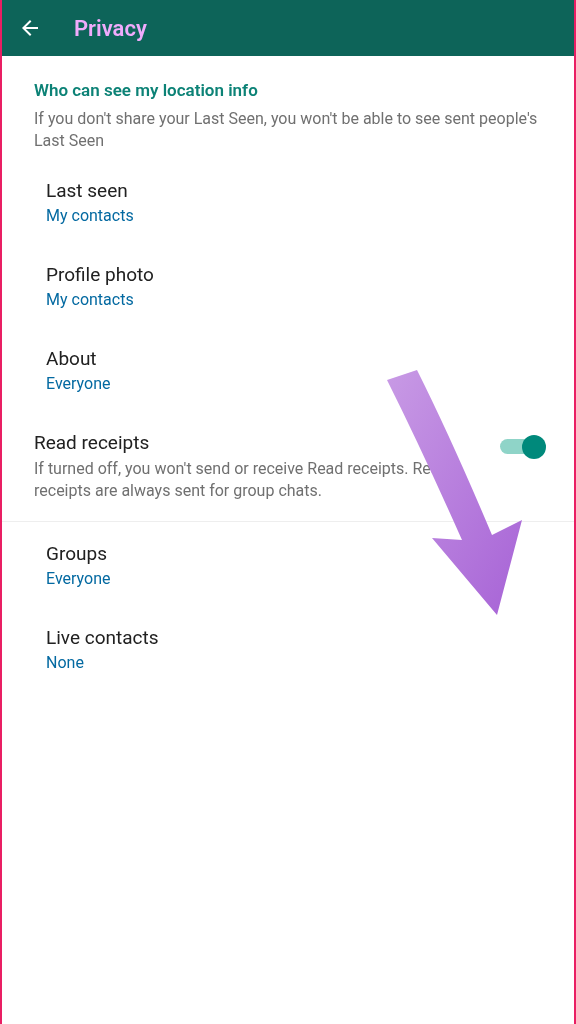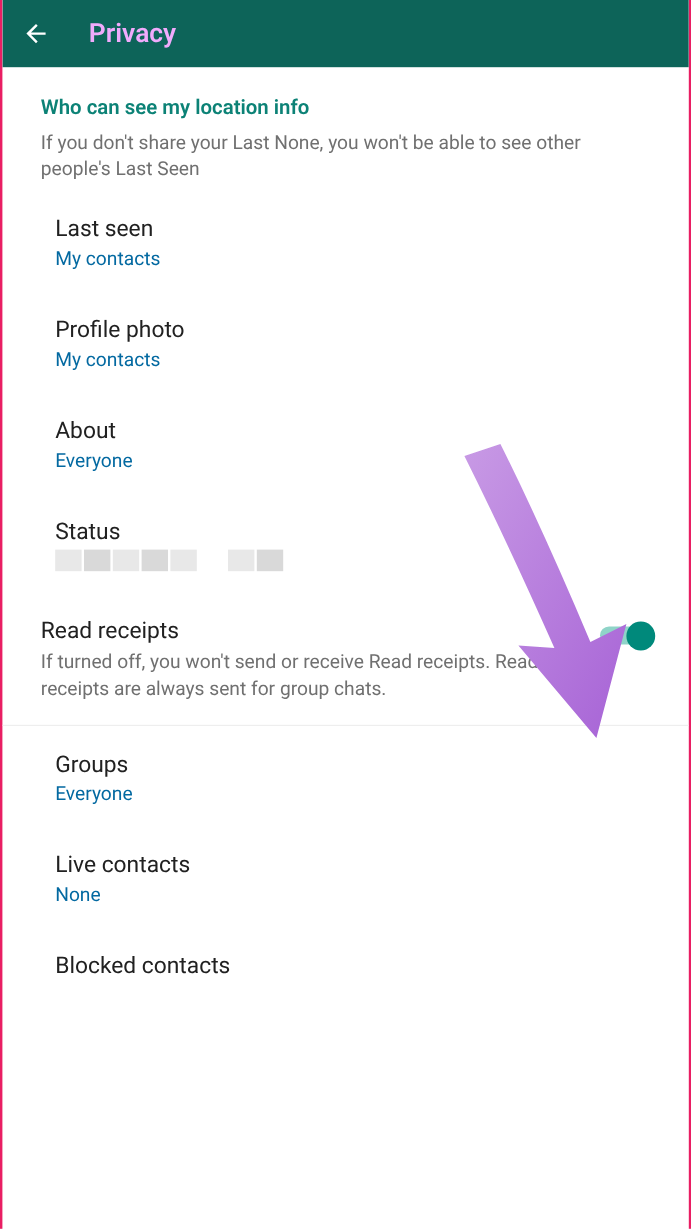--- a/index.html
+++ b/index.html
@@ -119,50 +119,37 @@
 <div class="header">
   <svg class="back-icon" viewBox="0 0 24 24" fill="#fff">
     <path d="M20 11H7.83l5.59-5.59L12 4l-8 8 8 8 1.41-1.41L7.83 13H20v-2z"></path>
   </svg>
   <div class="header-title">Privacy</div>
 </div>
 
 <div class="content">
 
   <div class="section-header">Who can see my location info</div>
-  <div class="section-desc">If you don't share your Last None, you won't be able to see other people's Last Seen</div>
+  <div class="section-desc">If you don't share your Last Seen, you won't be able to see sent people's Last Seen</div>
 
   <div class="item">
     <div class="item-title">Last seen</div>
     <div class="item-subtitle">My contacts</div>
   </div>
 
   <div class="item">
     <div class="item-title">Profile photo</div>
     <div class="item-subtitle">My contacts</div>
   </div>
 
   <div class="item">
     <div class="item-title">About</div>
     <div class="item-subtitle">Everyone</div>
   </div>
 
-  <div class="item">
-    <div class="item-title">Status</div>
-    <div class="pixelated">
-      <div class="pixel" style="width:22px"></div>
-      <div class="pixel pixel2" style="width:22px"></div>
-      <div class="pixel" style="width:22px"></div>
-      <div class="pixel pixel2" style="width:22px"></div>
-      <div class="pixel" style="width:22px"></div>
-      <div style="width:22px"></div>
-      <div class="pixel" style="width:22px"></div>
-      <div class="pixel pixel2" style="width:22px"></div>
-    </div>
-  </div>
 
   <div class="readreceipts-row">
     <div class="readreceipts-text">
       <div class="readreceipts-title">Read receipts</div>
       <div class="readreceipts-desc">If turned off, you won't send or receive Read receipts. Read receipts are always sent for group chats.</div>
     </div>
     <div class="toggle">
       <div class="toggle-track"></div>
       <div class="toggle-thumb"></div>
     </div>
@@ -171,23 +158,20 @@
   <div class="item">
     <div class="item-title">Groups</div>
     <div class="item-subtitle">Everyone</div>
   </div>
 
   <div class="item">
     <div class="item-title">Live contacts</div>
     <div class="item-subtitle">None</div>
   </div>
 
-  <div class="item" style="padding-bottom:4px">
-    <div class="item-title">Blocked contacts</div>
-  </div>
 
 </div>
 
 <svg class="arrow-annotation" width="220" height="260" viewBox="0 0 220 260">
   <defs>
     <linearGradient id="g" x1="0" y1="0" x2="1" y2="1">
       <stop offset="0%" stop-color="#c89ae5"></stop>
       <stop offset="100%" stop-color="#a763d6"></stop>
     </linearGradient>
   </defs>

